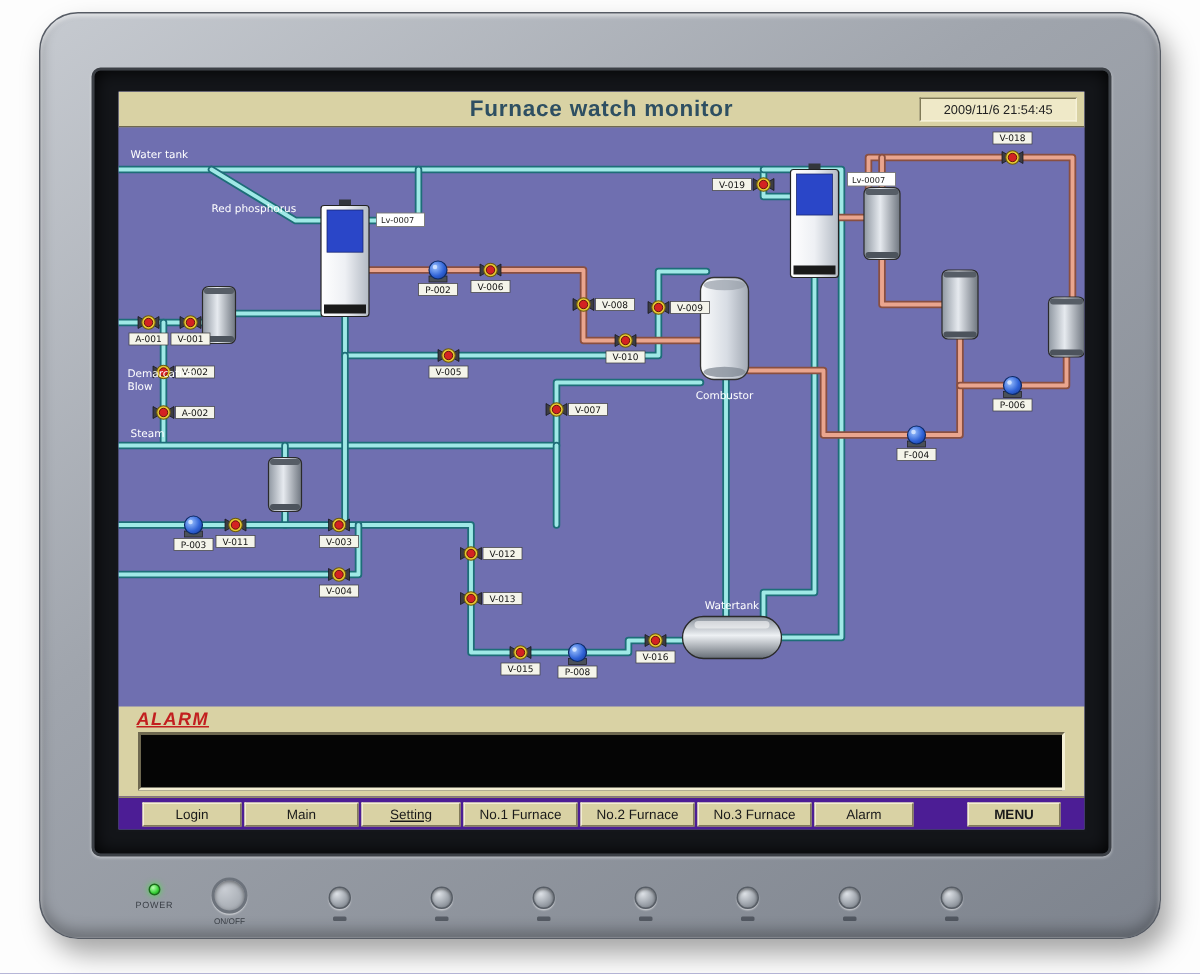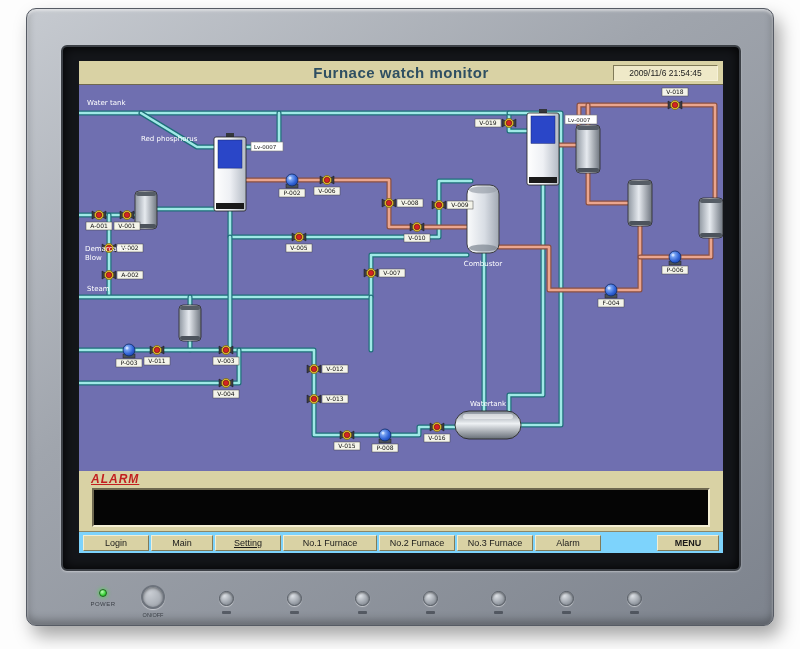--- a/index.html
+++ b/index.html
@@ -1,19 +1,19 @@
 <!DOCTYPE html>
 <html><head>
 <meta charset="utf-8">
 <style>
   *{margin:0;padding:0;box-sizing:border-box}
   html,body{width:800px;height:649px}
   body{background:#fdfdfd;font-family:"Liberation Sans",sans-serif;position:relative;overflow:hidden}
 
-  .monitor{position:absolute;left:26px;top:8px;width:748px;height:618px;border-radius:10px;
+  .monitor{position:absolute;left:26px;top:8px;width:748px;height:618px;border-radius:26px;
     background:linear-gradient(145deg,#c6cad0 0%,#a0a5ad 40%,#7d838d 100%);
     border:1px solid #565b64;
     box-shadow:6px 10px 18px rgba(0,0,0,.35), inset 0 2px 3px rgba(255,255,255,.55), inset 0 -5px 9px rgba(0,0,0,.28)}
 
   .screen-frame{position:absolute;left:34px;top:36px;width:680px;height:526px;background:#14161a;
     border:2px solid #3c4046;border-radius:6px;
     box-shadow:inset 0 0 12px #000, 0 1px 2px rgba(255,255,255,.4)}
 
   .screen{position:absolute;left:16px;top:14px;width:644px;height:492px;background:#6f6fb0;overflow:hidden}
 
@@ -23,22 +23,22 @@
     border:1px solid;border-color:#807a58 #f6f1d8 #f6f1d8 #807a58;
     font-size:8.5px;display:flex;align-items:center;justify-content:center;color:#222;white-space:nowrap}
 
   .diagram{position:absolute;top:24px;left:0;width:644px;height:386px;display:block}
 
   .alarm-panel{position:absolute;top:410px;left:0;width:644px;height:60px;background:#d9d2a4}
   .alarm-title{position:absolute;left:12px;top:1px;font-size:12px;font-weight:bold;font-style:italic;color:#c21f1f;text-decoration:underline;letter-spacing:1px}
   .alarm-list{position:absolute;left:13px;top:17px;width:618px;height:39px;background:#050505;
     border:2px solid;border-color:#6e6850 #f4efd4 #f4efd4 #6e6850}
 
-  .menubar{position:absolute;left:0;top:470px;width:644px;height:22px;background:#7dd3fc;border-top:1px solid #8d8766;
-    display:flex;align-items:center;gap:2px;padding:2px 4px}
+  .menubar{position:absolute;left:0;top:470px;width:644px;height:22px;background:#4c1d95;border-top:1px solid #8d8766;
+    display:flex;align-items:center;gap:2px;padding:2px 16px}
   .menu-btn{height:16px;background:#d9d2a4;border:1px solid;border-color:#f3eed3 #817b59 #817b59 #f3eed3;
     font-size:9px;color:#1a1a1a;display:flex;align-items:center;justify-content:center;cursor:pointer;white-space:nowrap}
 
   .controls{position:absolute;left:0;top:570px;width:748px;height:48px}
   .led{position:absolute;left:72px;top:10px;width:8px;height:8px;border-radius:50%;
     background:radial-gradient(circle at 35% 30%,#b8ffb0,#3ad23a 60%,#188a18);box-shadow:0 0 4px #4ae04a;border:1px solid #1a6e1a}
   .led-label{position:absolute;left:50px;top:22px;width:52px;text-align:center;font-size:6px;color:#3a3f46;letter-spacing:.5px}
   .ring{position:absolute;left:114px;top:6px;width:24px;height:24px;border-radius:50%;border:2px solid #6d737c;
     background:radial-gradient(circle at 35% 30%,#c9cdd3,#999fa7);box-shadow:inset 0 1px 3px rgba(0,0,0,.45), 0 1px 1px rgba(255,255,255,.5);cursor:pointer}
   .ring-label{position:absolute;left:102px;top:33px;width:48px;text-align:center;font-size:5.5px;color:#3a3f46}
@@ -389,23 +389,23 @@
           </g>
         </svg>
 
       <div class="alarm-panel">
         <div class="alarm-title">ALARM</div>
         <div class="alarm-list"></div>
       </div>
 
       <div class="menubar">
           <div class="menu-btn" style="width: 66px;">Login</div>
-          <div class="menu-btn" style="width: 62px;">Main</div>
+          <div class="menu-btn" style="width: 76px;">Main</div>
           <div class="menu-btn" style="width: 66px; text-decoration: underline;">Setting</div>
-          <div class="menu-btn" style="width: 94px;">No.1 Furnace</div>
+          <div class="menu-btn" style="width: 76px;">No.1 Furnace</div>
           <div class="menu-btn" style="width: 76px;">No.2 Furnace</div>
           <div class="menu-btn" style="width: 76px;">No.3 Furnace</div>
           <div class="menu-btn" style="width: 66px;">Alarm</div>
           <div class="menu-btn" style="width: 62px; margin-left: auto; font-weight: bold;">MENU</div>
         </div>
 
     </div>
   </div>
 
   <div class="controls">

